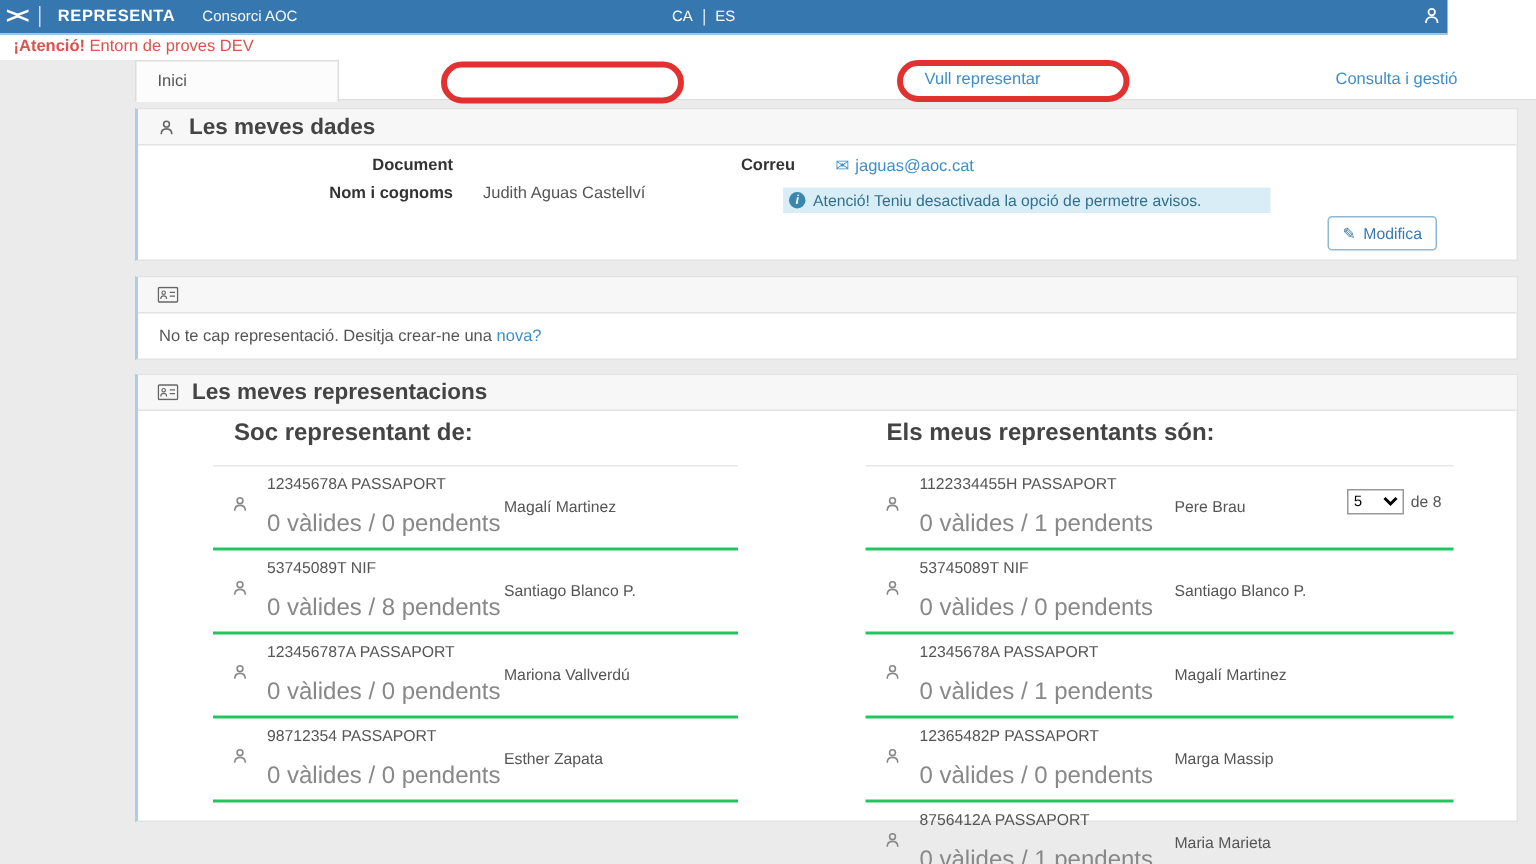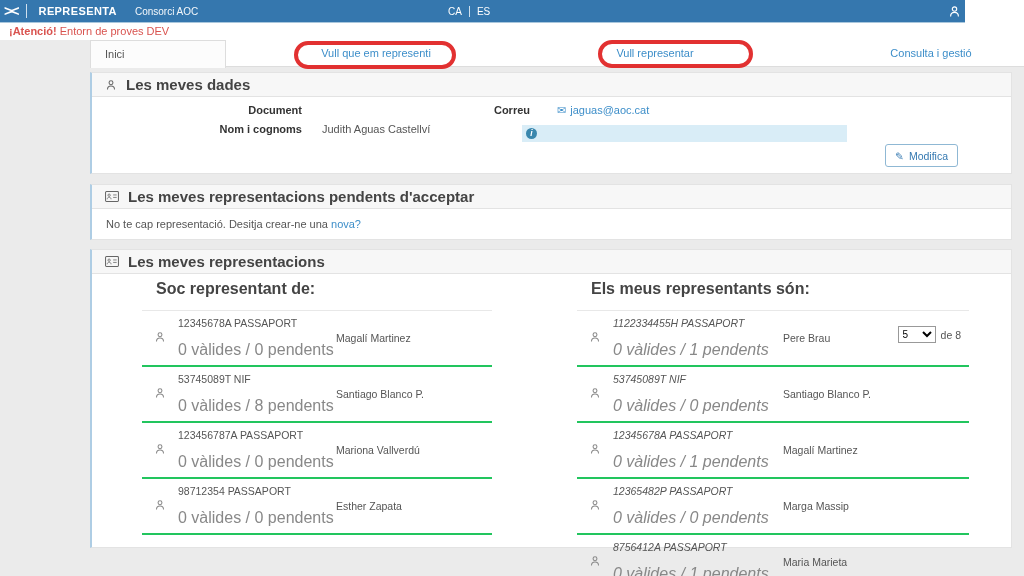--- a/index.html
+++ b/index.html
@@ -47,21 +47,21 @@
 
   
   .col{position:absolute;top:30px;}
   .col-title{font-size:16px;font-weight:bold;color:#444;margin:0 0 12px 14px;}
   .sizer{position:absolute;right:8px;top:46px;display:flex;align-items:center;gap:5px;font-size:10.5px;color:#555;}
   .sizer select{font-size:10px;width:38px;height:17px;border:1px solid #999;background:#fff;font-family:"Liberation Sans",sans-serif;}
   .rlist{border-top:1px solid #e8e8e8;}
   .rrow{display:flex;align-items:center;border-bottom:2px solid #22c55e;padding:6px 0 6px 12px;cursor:pointer;}
   .rrow .ic{width:24px;flex:0 0 24px;}
   .rrow .docblk{width:158px;flex:0 0 158px;}
-  .col-right .rrow .docblk{width:170px;flex:0 0 170px;font-style:italic;}
+  .col-right .rrow .docblk{width:170px;flex:0 0 170px;}
   .rrow .doc{font-size:10.5px;color:#555;}
   .rrow .st{font-size:16px;color:#888;margin-top:12px;}
   .rrow .nm{font-size:10.5px;color:#555;}
   .pager{display:flex;align-items:center;justify-content:center;gap:9px;margin-top:14px;font-size:10.5px;}
   .pager .mut{color:#bbb;cursor:default;}
   .pager .pg{color:#555;cursor:pointer;}
   .pager .cur{background:#3d8ec9;color:#fff;width:17px;height:17px;line-height:17px;text-align:center;border-radius:2px;cursor:default;}
 </style>
 </head>
 <body>
@@ -84,21 +84,20 @@
           <circle cx="8" cy="5" r="2.7" fill="none" stroke="#fff" stroke-width="1.4"></circle>
           <path d="M3.2 14c0-3.2 2.1-4.9 4.8-4.9s4.8 1.7 4.8 4.9" fill="none" stroke="#fff" stroke-width="1.4"></path>
         </svg>
     </span>
   </div>
 
   <div class="warning"><b>¡Atenció!</b><span> Entorn de proves DEV</span></div>
 
   <div class="tabrow">
     <div class="tab-active">Inici</div>
-    <span class="tab-link" style="left:286px;">Vull que em representi</span>
     <span class="tab-link" style="left:565px;">Vull representar</span>
     <span class="tab-link" style="left:841px;">Consulta i gestió</span>
   </div>
   <div class="annot" style="left:294px;top:41px;width:154px;height:20px;"></div>
   <div class="annot" style="left:598px;top:40px;width:147px;height:20px;"></div>
 
   <div class="panel" style="top:72px;height:102px;">
     <div class="panel-h">
       <svg width="12" height="12" viewBox="0 0 16 16">
           <circle cx="8" cy="5" r="2.6" fill="none" stroke="#666" stroke-width="1.4"></circle>
@@ -108,37 +107,37 @@
     </div>
     <span class="f-label" style="left:10px;top:50px;">Nom i cognoms</span>
     <span class="f-label" style="left:10px;top:31px;">Document</span>
     <span class="f-value" style="left:230px;top:50px;">Judith Aguas Castellví</span>
     <span class="f-label" style="left:268px;top:31px;width:170px;">Correu</span>
     <span class="f-value" style="left:465px;top:31px;">
       <span class="env">✉</span><a class="email-link">jaguas@aoc.cat</a>
     </span>
     <div class="notice">
       <span class="info-dot">i</span>
+      <span>Atenció! Teniu desactivada la opció de permetre avisos.</span>
     </div>
     <div class="btn-mod">
       <span>✎</span>
       <span>Modifica</span>
     </div>
   </div>
 
   <div class="panel" style="top:184px;height:56px;">
     <div class="panel-h">
       <svg width="14" height="11" viewBox="0 0 18 14">
           <rect x="0.7" y="0.7" width="16.6" height="12.6" rx="1.2" fill="none" stroke="#666" stroke-width="1.3"></rect>
           <circle cx="5.3" cy="5.3" r="1.5" fill="none" stroke="#666" stroke-width="1"></circle>
           <path d="M2.8 10.6c0-1.7 1.1-2.6 2.5-2.6s2.5.9 2.5 2.6" fill="none" stroke="#666" stroke-width="1"></path>
           <line x1="10.5" y1="5" x2="15" y2="5" stroke="#666" stroke-width="1"></line>
           <line x1="10.5" y1="8.2" x2="15" y2="8.2" stroke="#666" stroke-width="1"></line>
         </svg>
-      <span class="t">Les meves representacions pendents d'acceptar</span>
     </div>
     <div class="empty-line"><span>No te cap representació. Desitja crear-ne una </span><a>nova?</a></div>
   </div>
 
   <div class="panel" style="top:249px;height:299px;">
     <div class="panel-h">
       <svg width="14" height="11" viewBox="0 0 18 14">
           <rect x="0.7" y="0.7" width="16.6" height="12.6" rx="1.2" fill="none" stroke="#666" stroke-width="1.3"></rect>
           <circle cx="5.3" cy="5.3" r="1.5" fill="none" stroke="#666" stroke-width="1"></circle>
           <path d="M2.8 10.6c0-1.7 1.1-2.6 2.5-2.6s2.5.9 2.5 2.6" fill="none" stroke="#666" stroke-width="1"></path>

